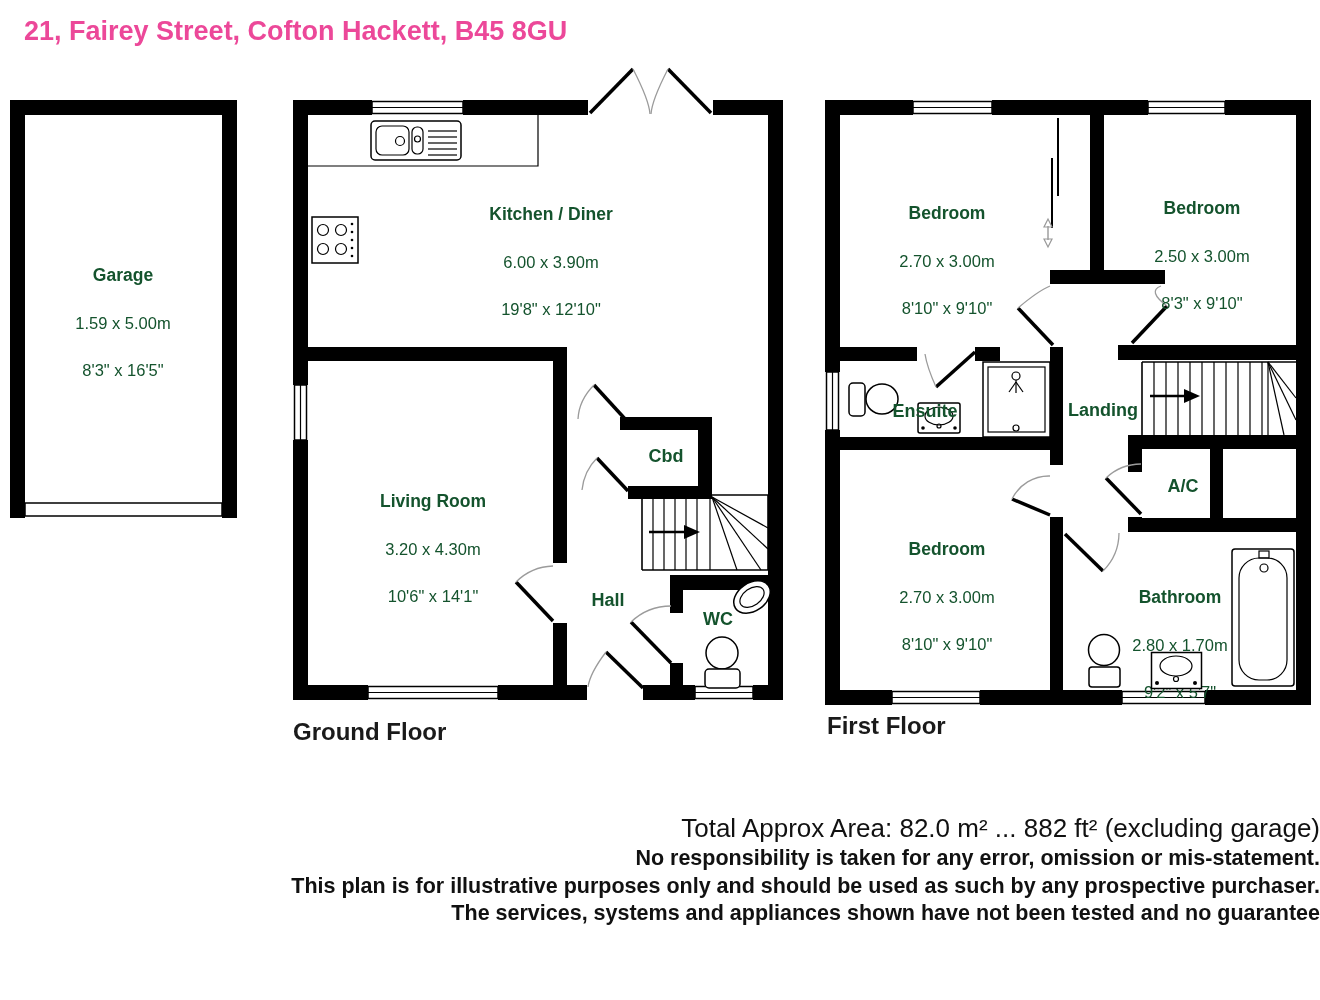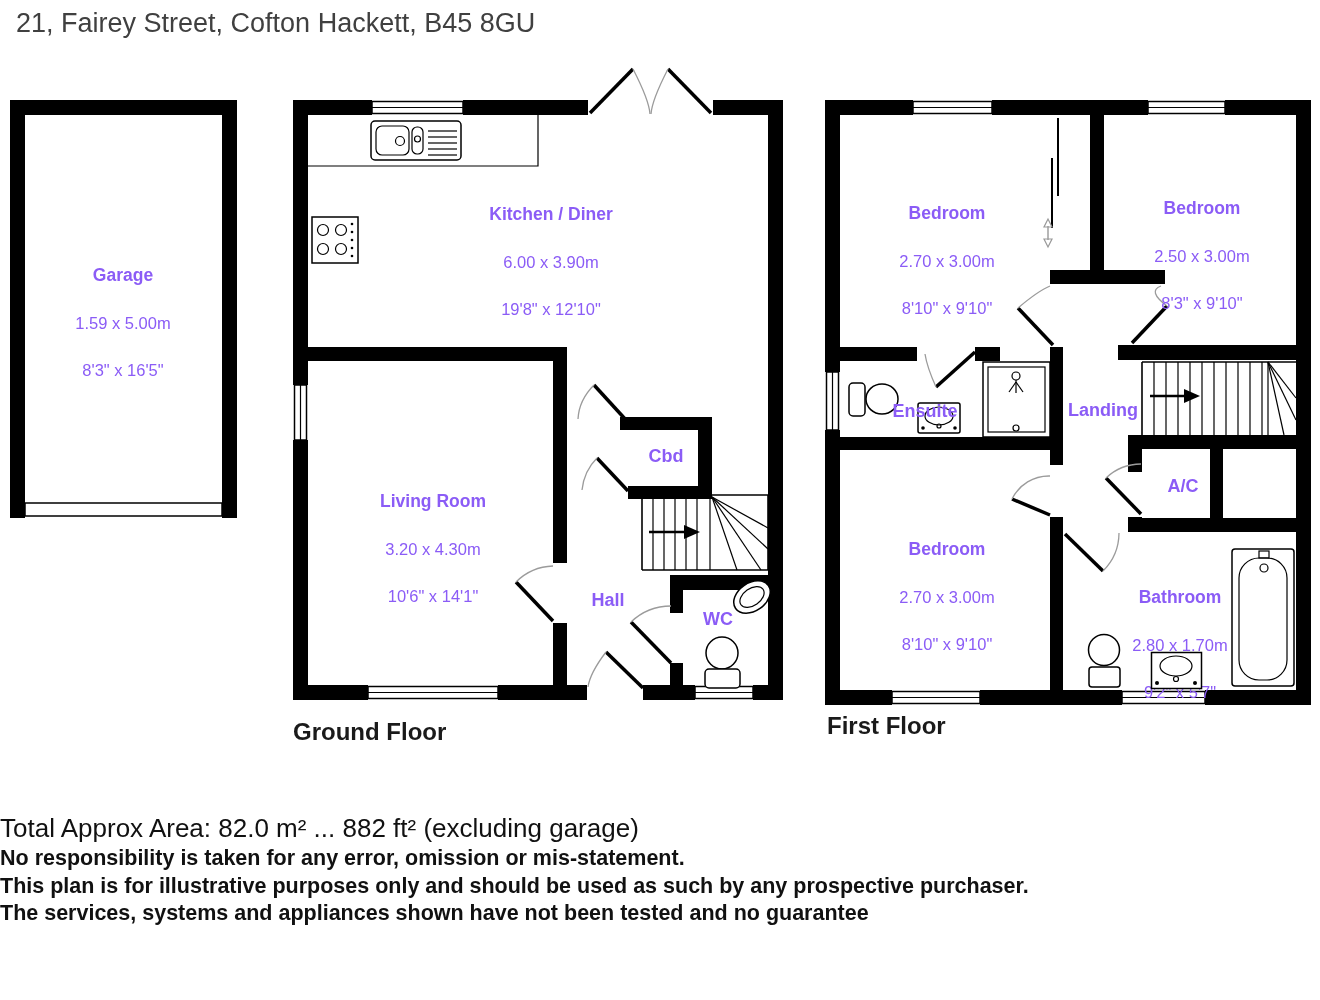--- a/index.html
+++ b/index.html
@@ -1,36 +1,36 @@
 <!DOCTYPE html>
 <html><head>
 <meta charset="utf-8">
 <style>
   html,body{margin:0;padding:0;background:#fff;}
   body{width:1320px;height:1000px;position:relative;overflow:hidden;
        font-family:"Liberation Sans","DejaVu Sans",sans-serif;color:#111;}
-  #plan-title{position:absolute;left:8px;top:0px;font-size:27px;font-weight:normal;
-       color:#404040;margin:8px;letter-spacing:0;}
+  #plan-title{position:absolute;left:8px;top:0px;font-size:27px;font-weight:bold;
+       color:#ec4899;margin:16px;letter-spacing:0;}
   svg.plan{position:absolute;left:0;top:0;z-index:1;}
   svg.overlay{position:absolute;z-index:3;}
   .wall{fill:#000;}
   .win{fill:#fff;stroke:#000;stroke-width:1.5;}
   .thin{stroke:#000;stroke-width:1.6;fill:none;}
   .thin2{stroke:#000;stroke-width:1.2;fill:none;}
   .leaf{stroke:#000;stroke-width:3.5;}
   .arc{stroke:#9b9b9b;stroke-width:1.3;fill:none;}
   .fix{fill:#fff;stroke:#000;stroke-width:1.5;}
   .fix2{fill:none;stroke:#000;stroke-width:1.2;}
   .room-label{position:absolute;transform:translate(-50%,-50%);text-align:center;
-       white-space:nowrap;z-index:2;line-height:1.4;color:#8b5cf6;}
+       white-space:nowrap;z-index:2;line-height:1.4;color:#14532d;}
   .rname{font-weight:bold;font-size:17.5px;}
   .rdim{font-size:16.5px;margin-top:24px;}
   .room-label.small .rname{font-size:18px;}
   .floor-caption{position:absolute;z-index:2;font-size:24px;font-weight:bold;color:#1a1a1a;text-align:center;}
-  #footer{position:absolute;left:0;top:811px;width:1320px;text-align:left;z-index:2;color:#111;}
+  #footer{position:absolute;left:0;top:811px;width:1320px;text-align:right;z-index:2;color:#111;}
   .area-line{font-size:26px;font-weight:400;line-height:34px;}
   .disc{font-size:21.5px;font-weight:700;line-height:27.5px;}
 </style>
 </head>
 <body>
 
 <h1 id="plan-title">21, Fairey Street, Cofton Hackett, B45 8GU</h1>
 
 <svg class="plan" width="1320" height="790" viewBox="0 0 1320 790">
 

